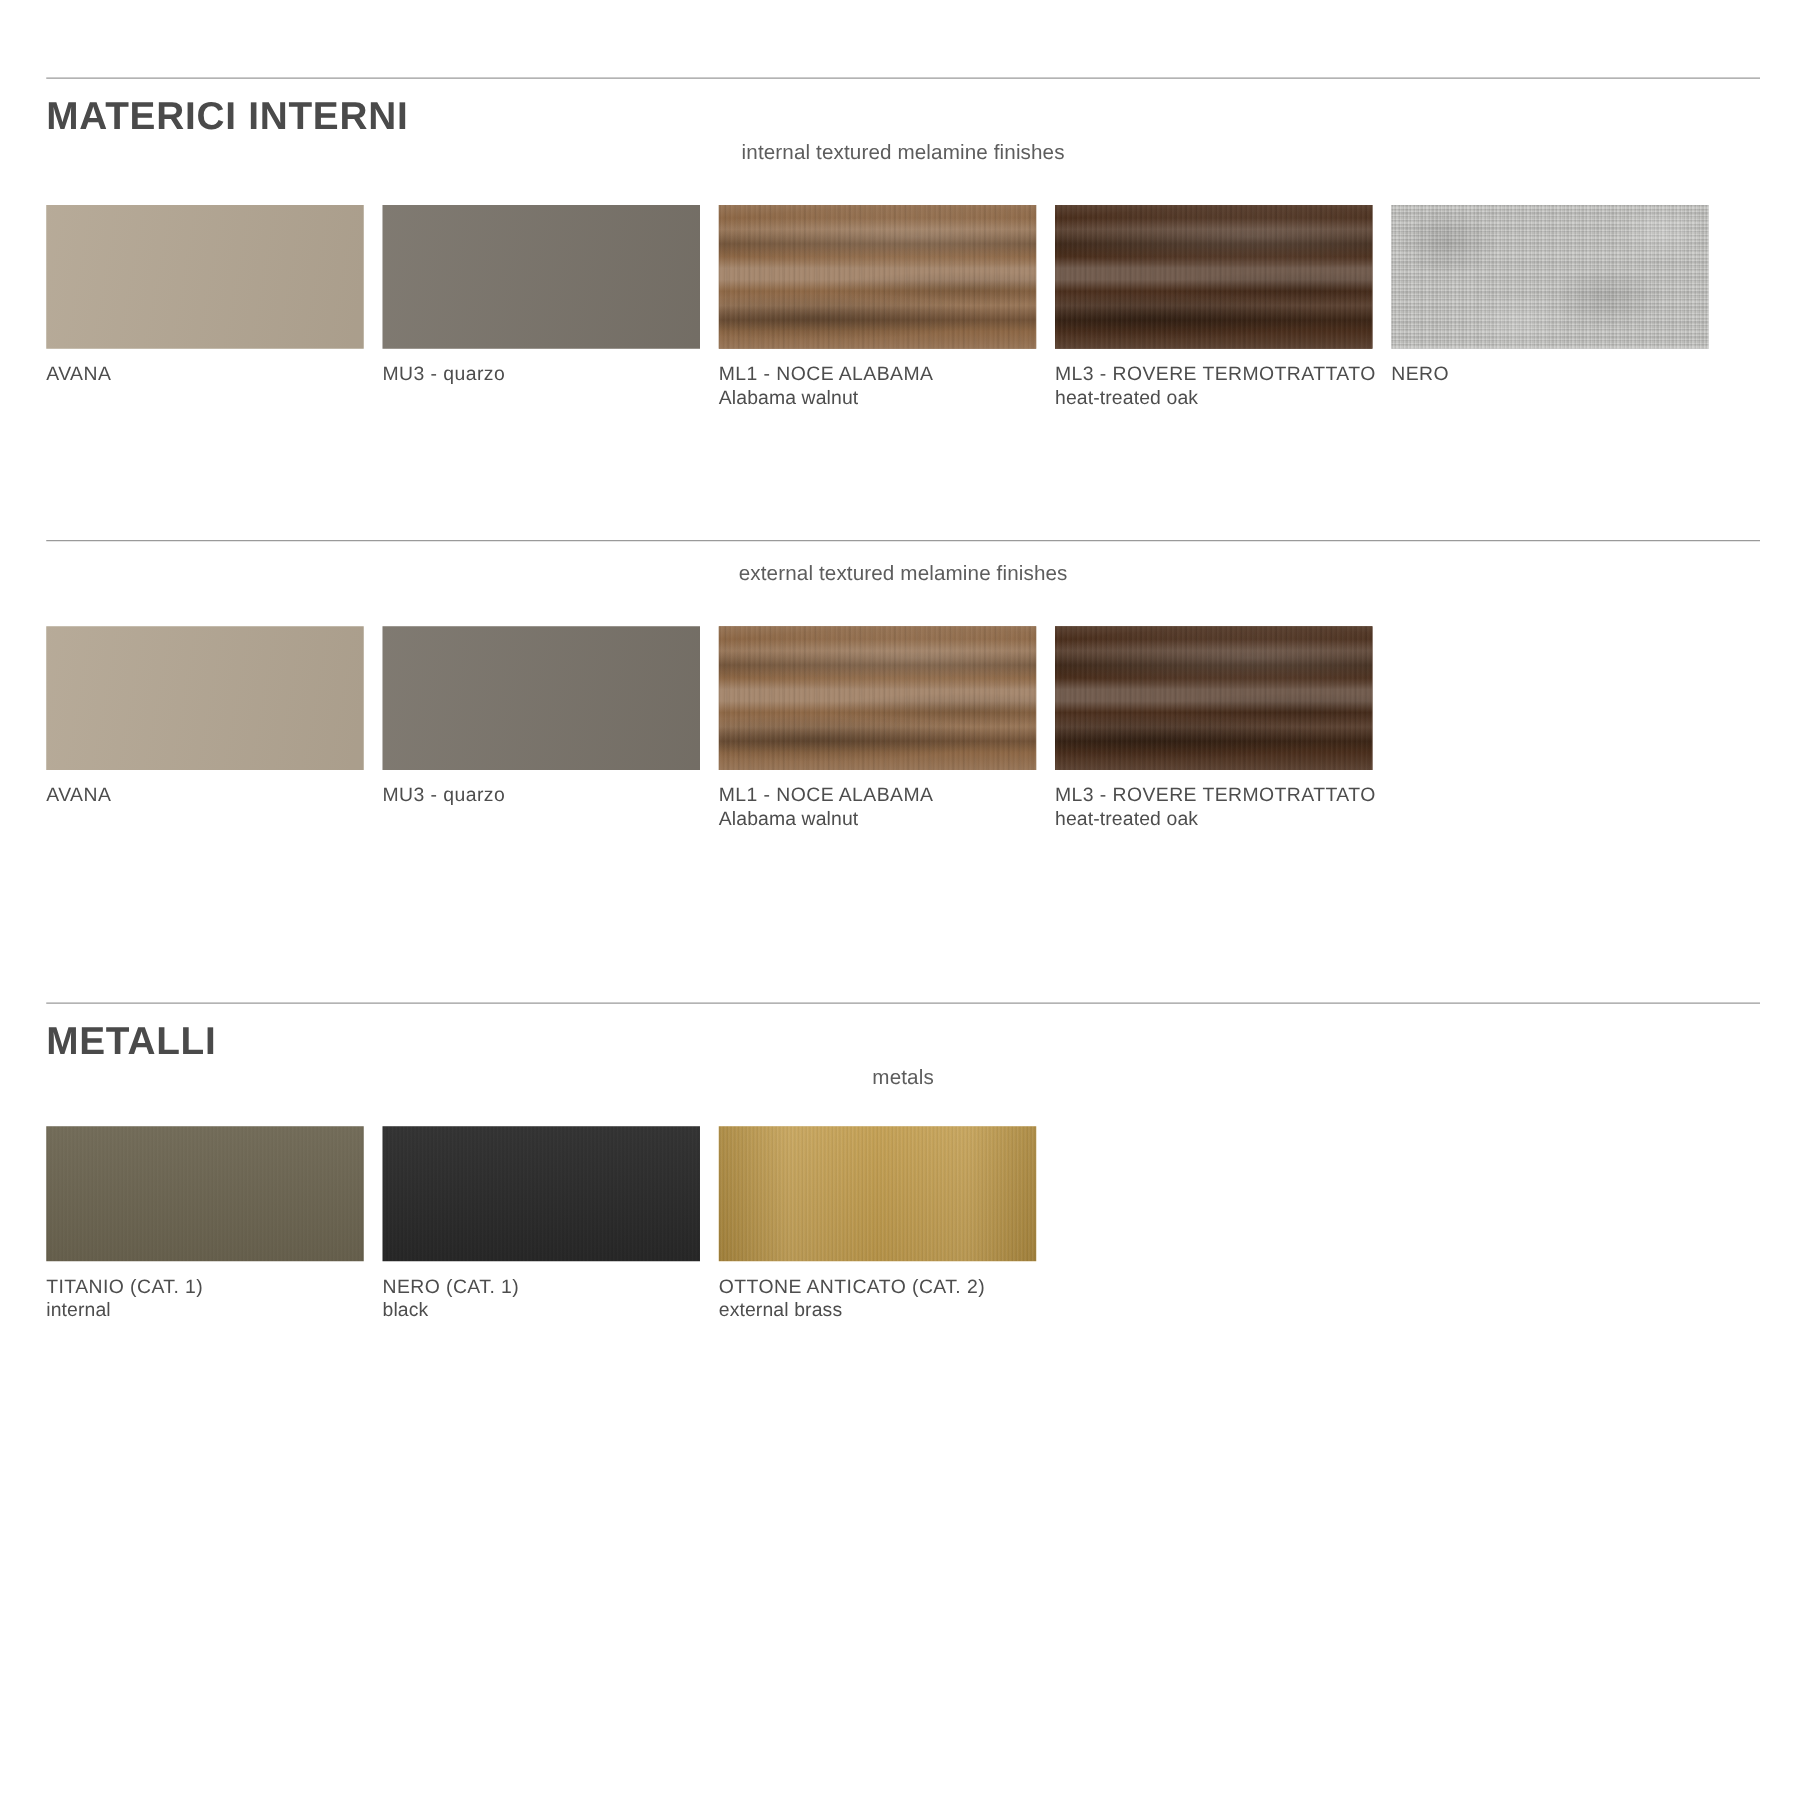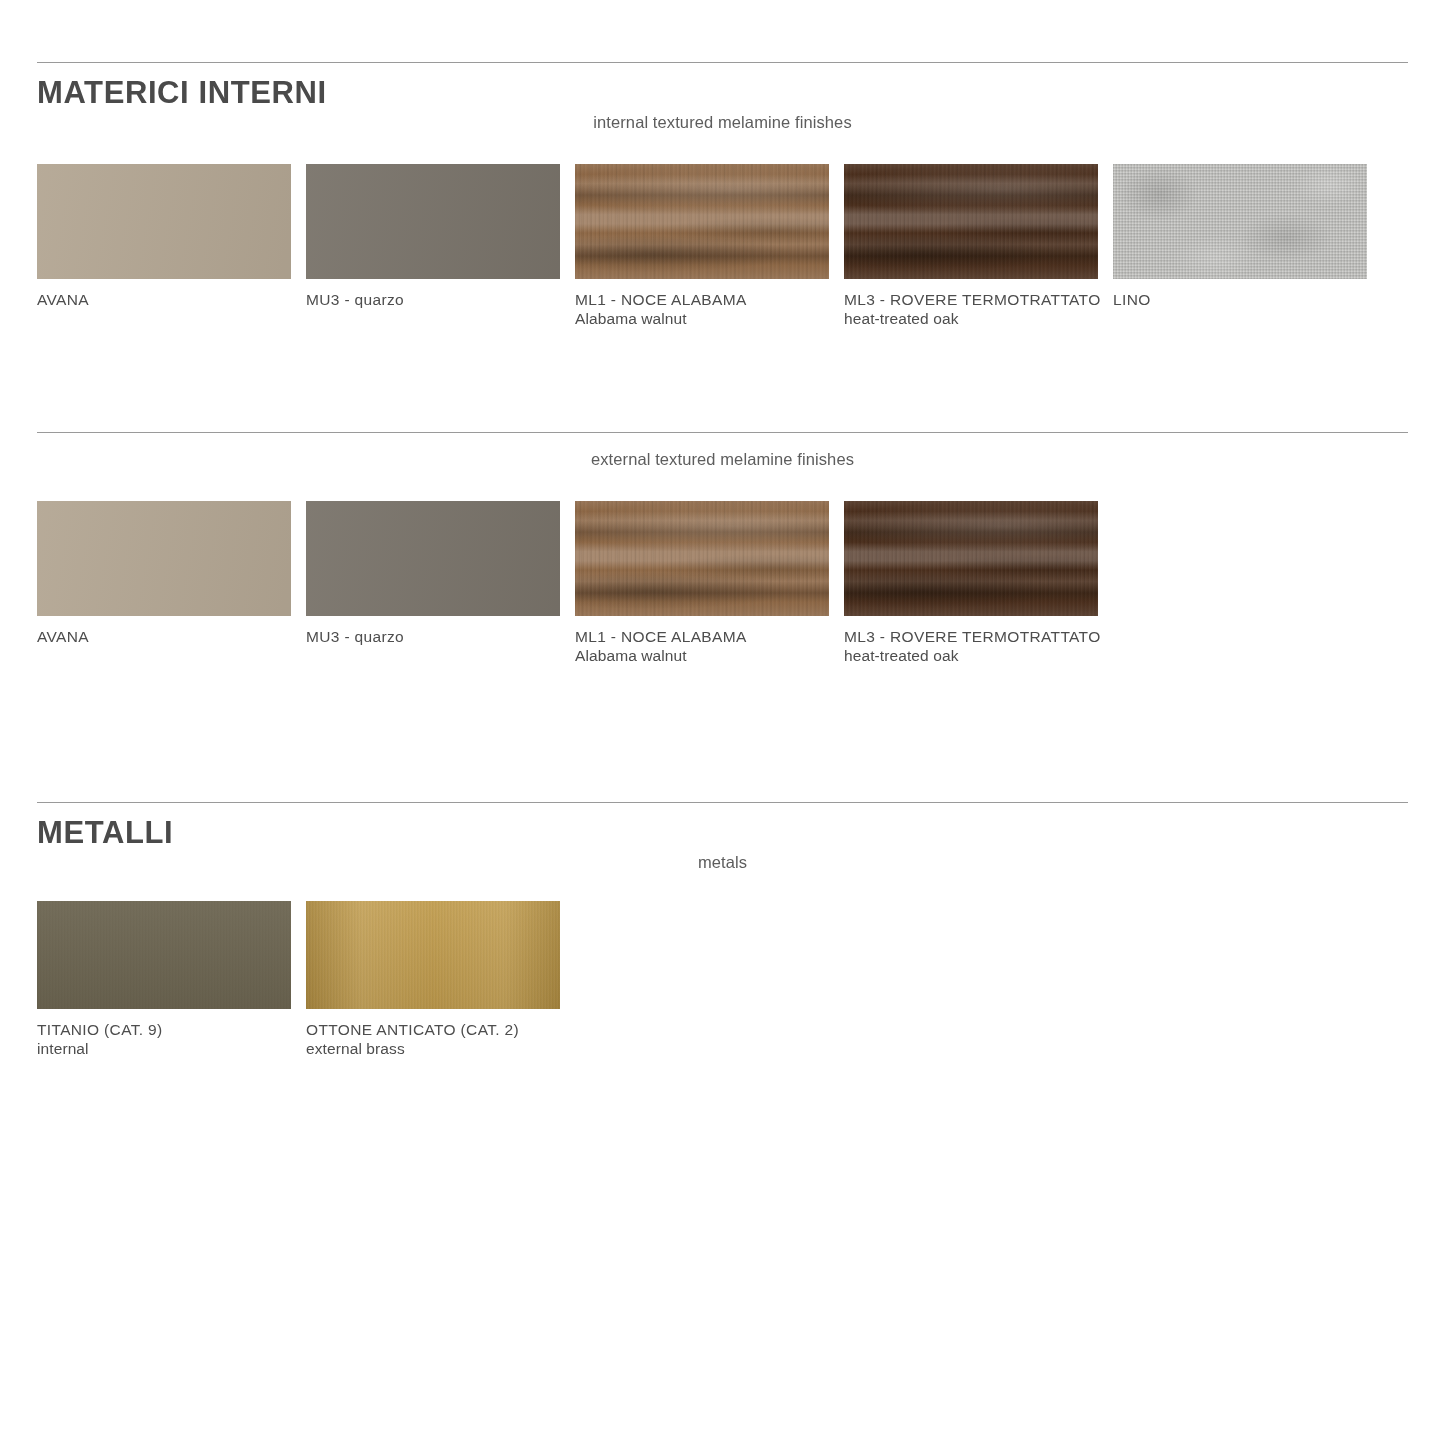--- a/index.html
+++ b/index.html
@@ -270,21 +270,21 @@
               <div class="cap-main">ML3 - ROVERE TERMOTRATTATO</div>
               <div class="cap-sub">heat-treated oak</div>
             </div>
           </div>
           <div class="swatch-cell">
             <div class="swatch tex-linen" style="--base: #c6c6c3;">
               <div class="weave"></div>
               <div class="slub"></div>
             </div>
             <div class="caption">
-              <div class="cap-main">LINO</div>
+              <div class="cap-main">NERO</div>
             </div>
           </div>
         </div>
     </div>
   </div>
 
   <div class="section" id="section-esterni">
     <div class="rule"></div>
     <div class="sec-head">
       <div class="sec-sub">external textured melamine finishes</div>
@@ -338,22 +338,32 @@
       <div class="sec-sub">metals</div>
     </div>
     <div class="grid-wrap">
       <div class="swatch-row" id="row-2">
           <div class="swatch-cell">
             <div class="swatch metal tex-metal flat" style="--base: #6b6450;">
               <div class="brush"></div>
               <div class="sheen"></div>
             </div>
             <div class="caption">
-              <div class="cap-main">TITANIO (CAT. 9)</div>
+              <div class="cap-main">TITANIO (CAT. 1)</div>
               <div class="cap-sub">internal</div>
+            </div>
+          </div>
+          <div class="swatch-cell">
+            <div class="swatch metal tex-metal flat" style="--base: #282828;">
+              <div class="brush"></div>
+              <div class="sheen"></div>
+            </div>
+            <div class="caption">
+              <div class="cap-main">NERO (CAT. 1)</div>
+              <div class="cap-sub">black</div>
             </div>
           </div>
           <div class="swatch-cell">
             <div class="swatch metal tex-metal" style="--base: #bf9845;">
               <div class="brush"></div>
               <div class="sheen"></div>
             </div>
             <div class="caption">
               <div class="cap-main">OTTONE ANTICATO (CAT. 2)</div>
               <div class="cap-sub">external brass</div>

